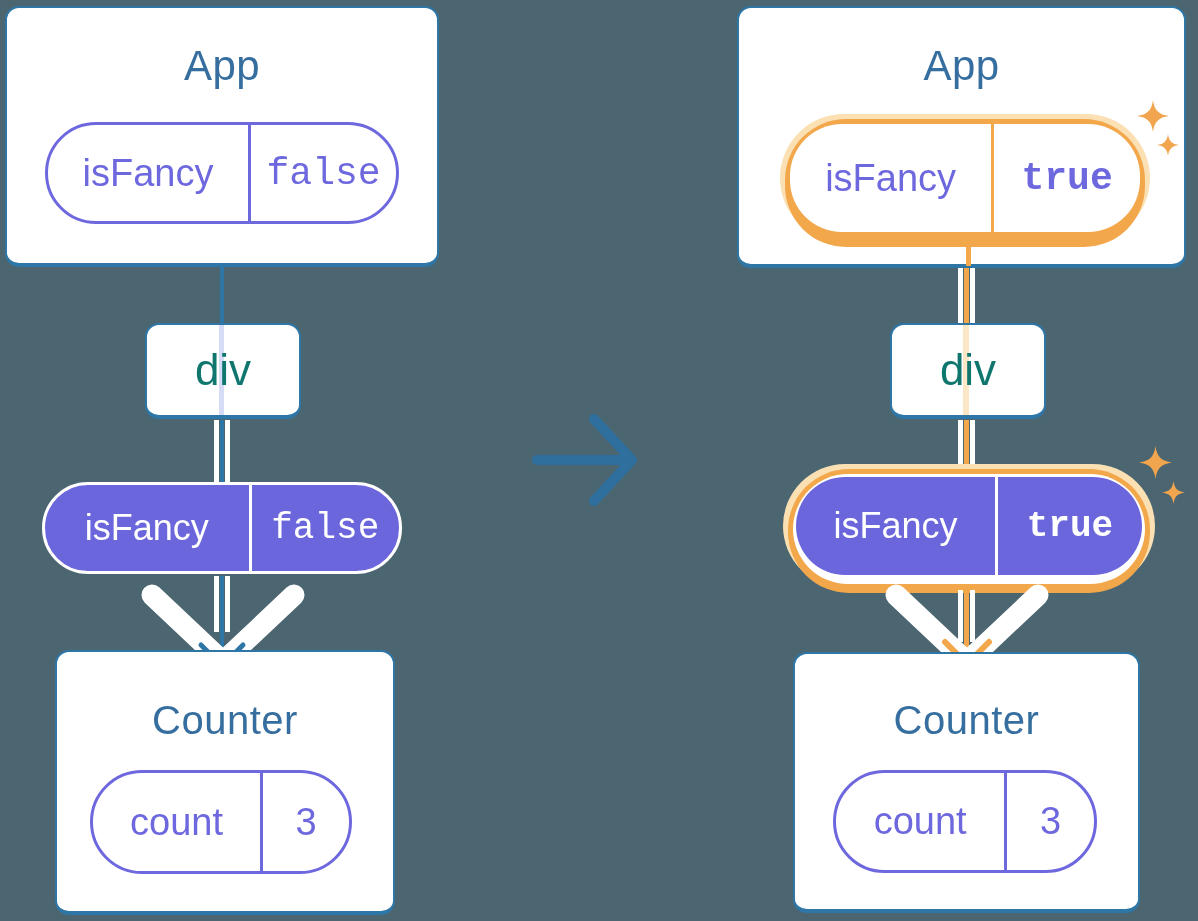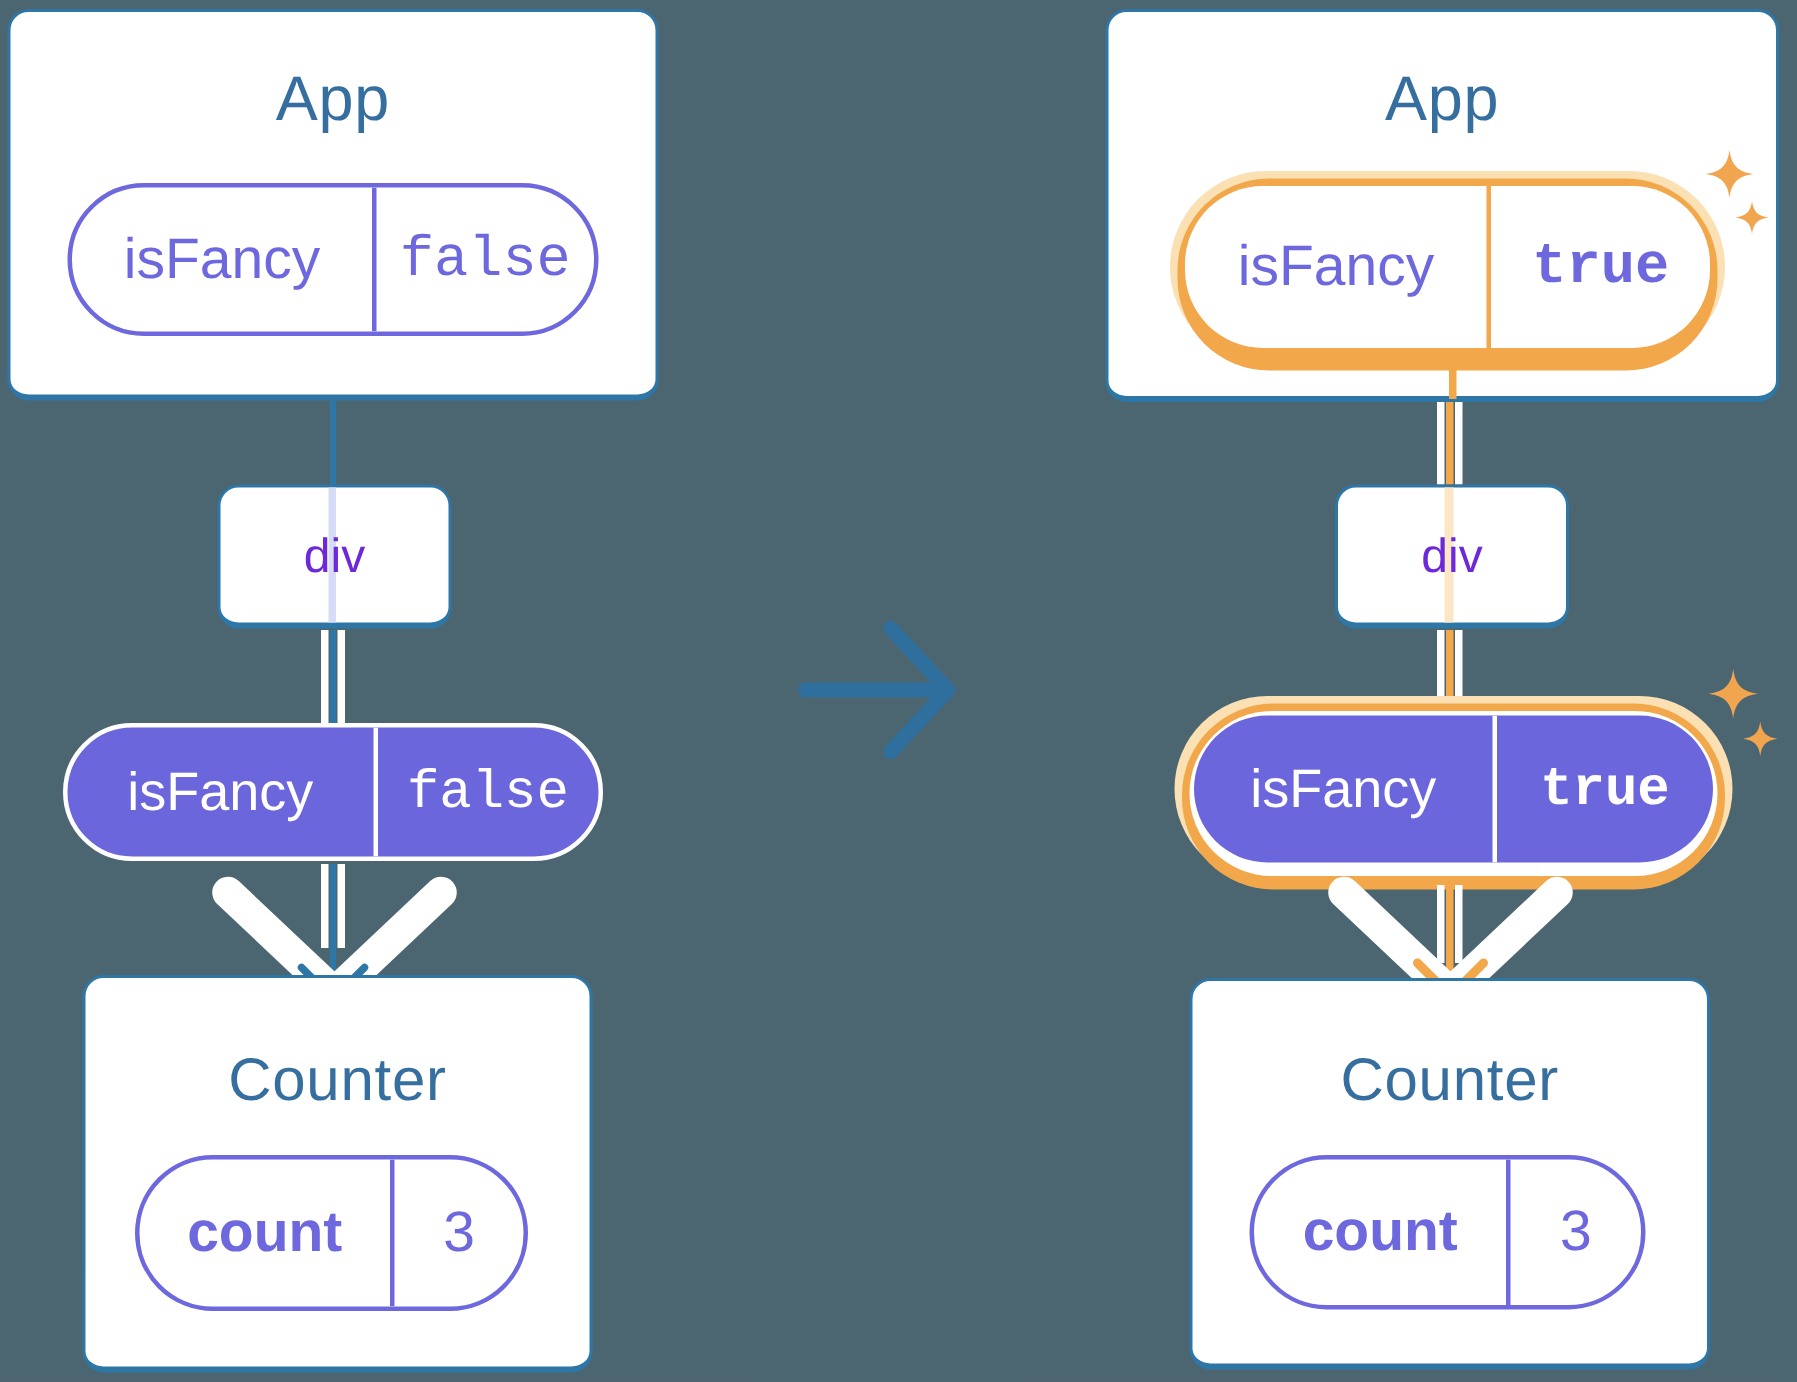--- a/index.html
+++ b/index.html
@@ -53,31 +53,31 @@
   .fancy-white-pill .cell.name{border-right:3px solid #F2A74B;}
   .fancy-purple-pill{
     display:flex;align-items:stretch;background:#6B66DC;border-radius:49px;
     overflow:hidden;height:100%;
   }
   .fancy-purple-pill .cell{
     display:flex;align-items:center;justify-content:center;
     color:#fff;font-size:36px;
   }
   .fancy-purple-pill .cell.name{border-right:3px solid #FFFFFF;}
-  .w58{width:58%;} .w42{width:42%;font-family:Liberation Mono, monospace;} .w66{width:66%;font-weight:bold;} .w34{width:34%;}
+  .w58{width:58%;} .w42{width:42%;font-family:Liberation Mono, monospace;} .w66{width:66%;} .w34{width:34%;}
   
   .vline{position:absolute;}
   .blue{background:#2E76A6;}
   .orange{background:#F2A74B;}
   .white{background:#FFFFFF;}
   .stripe{position:absolute;top:0;bottom:0;z-index:0;}
   .div-label{
     position:relative;z-index:1;width:100%;height:100%;
     display:flex;align-items:center;justify-content:center;
-    color:#6d28d9;font-size:32px;font-weight:500;
+    color:#0f766e;font-size:44px;font-weight:500;
   }
   svg{display:block;}
 </style>
 </head>
 <body>
 
 <div class="stage">
 
   <div>
 

